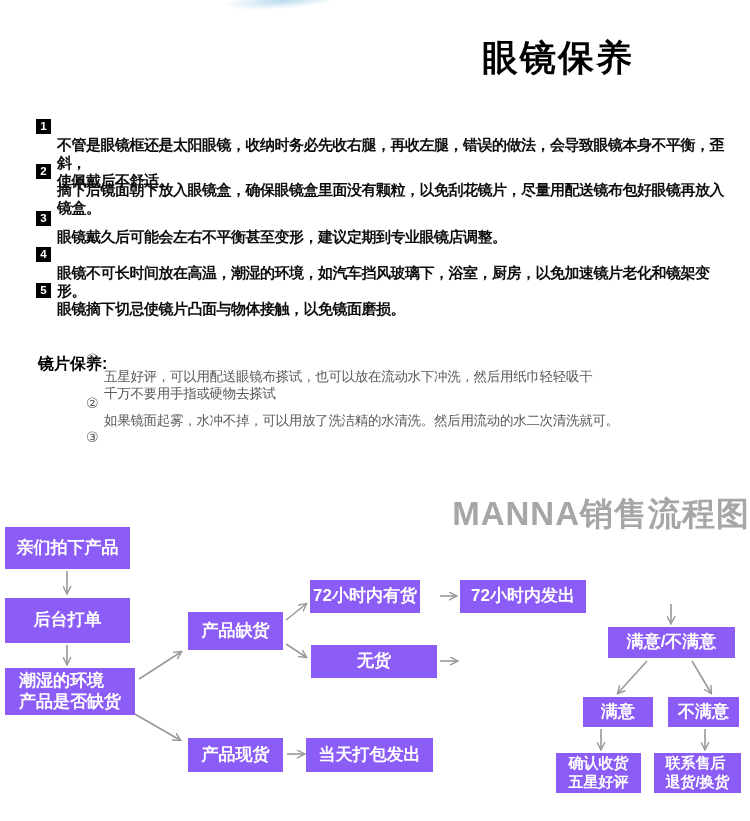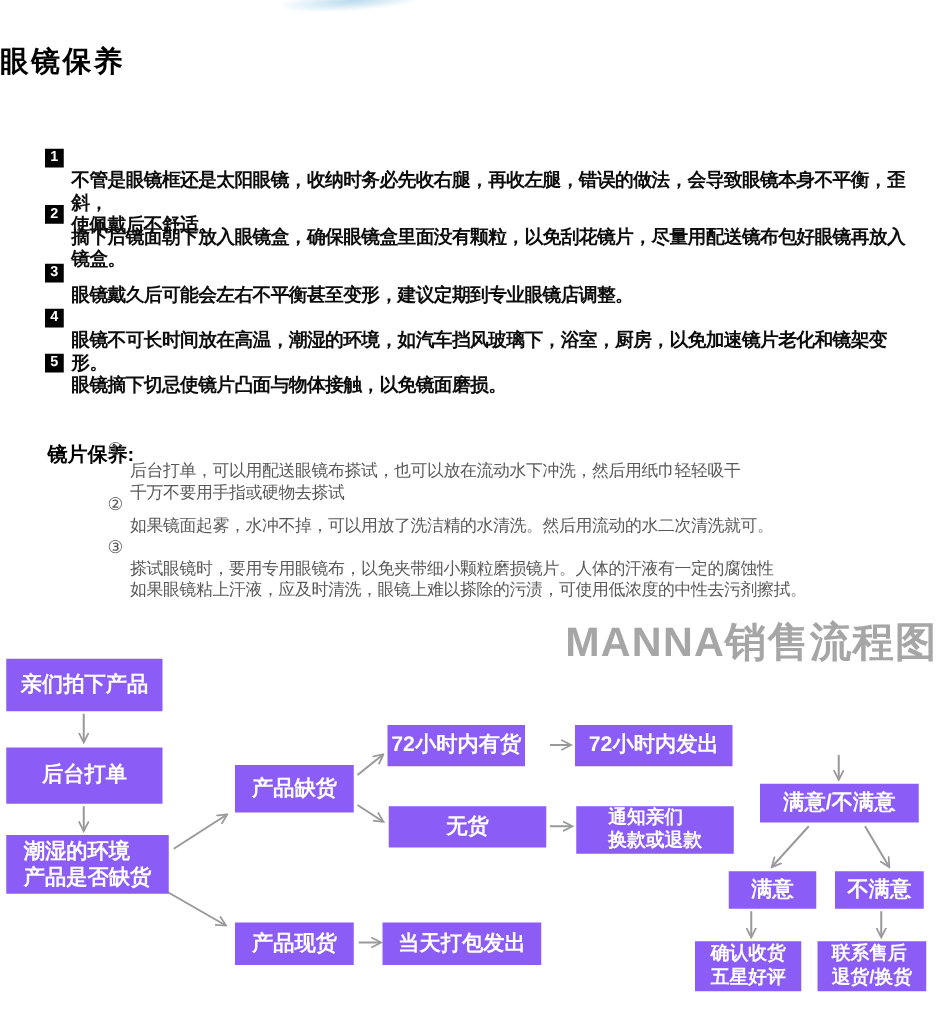--- a/index.html
+++ b/index.html
@@ -6,22 +6,22 @@
   body{
     width:750px;height:821px;position:relative;background:#ffffff;
     font-family:"Liberation Sans","DejaVu Sans",sans-serif;overflow:hidden;
   }
   .blue-smudge{
     position:absolute;left:222px;top:-7px;width:120px;height:16px;border-radius:50%;
     background:radial-gradient(ellipse at center,rgba(140,195,225,.6),rgba(255,255,255,0) 70%);
     transform:rotate(-4deg);
   }
   .doc-title{
-    position:absolute;top:34px;left:0;width:634px;text-align:left;
-    font-size:23px;font-weight:bold;color:#000;letter-spacing:2px;
+    position:absolute;top:34px;left:0;width:634px;text-align:right;
+    font-size:36px;font-weight:bold;color:#000;letter-spacing:2px;
   }
   
   .care-item{
     position:absolute;left:36px;width:692px;padding-left:21px;box-sizing:border-box;
     font-size:15px;font-weight:bold;color:#0d0d0d;line-height:18px;
     letter-spacing:-0.5px;white-space:pre-line;
   }
   .sq{
     position:absolute;left:0;top:1px;width:15px;height:15px;background:#000;
     color:#fff;font-size:11.5px;font-weight:bold;text-align:center;line-height:15px;
@@ -89,29 +89,28 @@
 <div class="care-item ci4">
   <span class="sq">4</span><span>眼镜不可长时间放在高温，潮湿的环境，如汽车挡风玻璃下，浴室，厨房，以免加速镜片老化和镜架变形。</span>
 </div>
 <div class="care-item ci5">
   <span class="sq">5</span><span>眼镜摘下切忌使镜片凸面与物体接触，以免镜面磨损。</span>
 </div>
 
 <div class="lens-heading">镜片保养:</div>
 
 <div class="lens-item li1">
-  <span class="circ">①</span><span>后台打单，可以用配送眼镜布搽试，也可以放在流动水下冲洗，然后用纸巾轻轻吸干
+  <span class="circ">①</span><span>五星好评，可以用配送眼镜布搽试，也可以放在流动水下冲洗，然后用纸巾轻轻吸干
 千万不要用手指或硬物去搽试</span>
 </div>
 <div class="lens-item li2">
   <span class="circ">②</span><span>如果镜面起雾，水冲不掉，可以用放了洗洁精的水清洗。然后用流动的水二次清洗就可。</span>
 </div>
 <div class="lens-item li3">
-  <span class="circ">③</span><span>搽试眼镜时，要用专用眼镜布，以免夹带细小颗粒磨损镜片。人体的汗液有一定的腐蚀性
-如果眼镜粘上汗液，应及时清洗，眼镜上难以搽除的污渍，可使用低浓度的中性去污剂擦拭。</span>
+  <span class="circ">③</span>
 </div>
 
 <div class="flow">
   <div class="flow-title">MANNA销售流程图</div>
 
   <svg class="arrows" viewBox="0 0 750 331">
     <defs>
       <marker id="ah" markerWidth="9" markerHeight="9" refX="7" refY="4.5" orient="auto" markerUnits="userSpaceOnUse">
         <path d="M0,0.5 L8,4.5 L0,8.5" fill="none" stroke="#999999" stroke-width="1.4"></path>
       </marker>
@@ -133,22 +132,20 @@
   </svg>
 
   <div class="fbox n1 f17">亲们拍下产品</div>
   <div class="fbox n2 f17">后台打单</div>
   <div class="fbox n3 f17">潮湿的环境
 产品是否缺货</div>
   <div class="fbox n4 f17">产品缺货</div>
   <div class="fbox n5 f17">72小时内有货</div>
   <div class="fbox n6 f17">72小时内发出</div>
   <div class="fbox n7 f17">无货</div>
-  <div class="fbox n8 f15">通知亲们
-换款或退款</div>
   <div class="fbox n10 f17">满意/不满意</div>
   <div class="fbox n11 f17">满意</div>
   <div class="fbox n12 f17">不满意</div>
   <div class="fbox n13 f15">确认收货
 五星好评</div>
   <div class="fbox n14 f15">联系售后
 退货/换货</div>
   <div class="fbox n15 f17">产品现货</div>
   <div class="fbox n16 f17">当天打包发出</div>
 </div>

